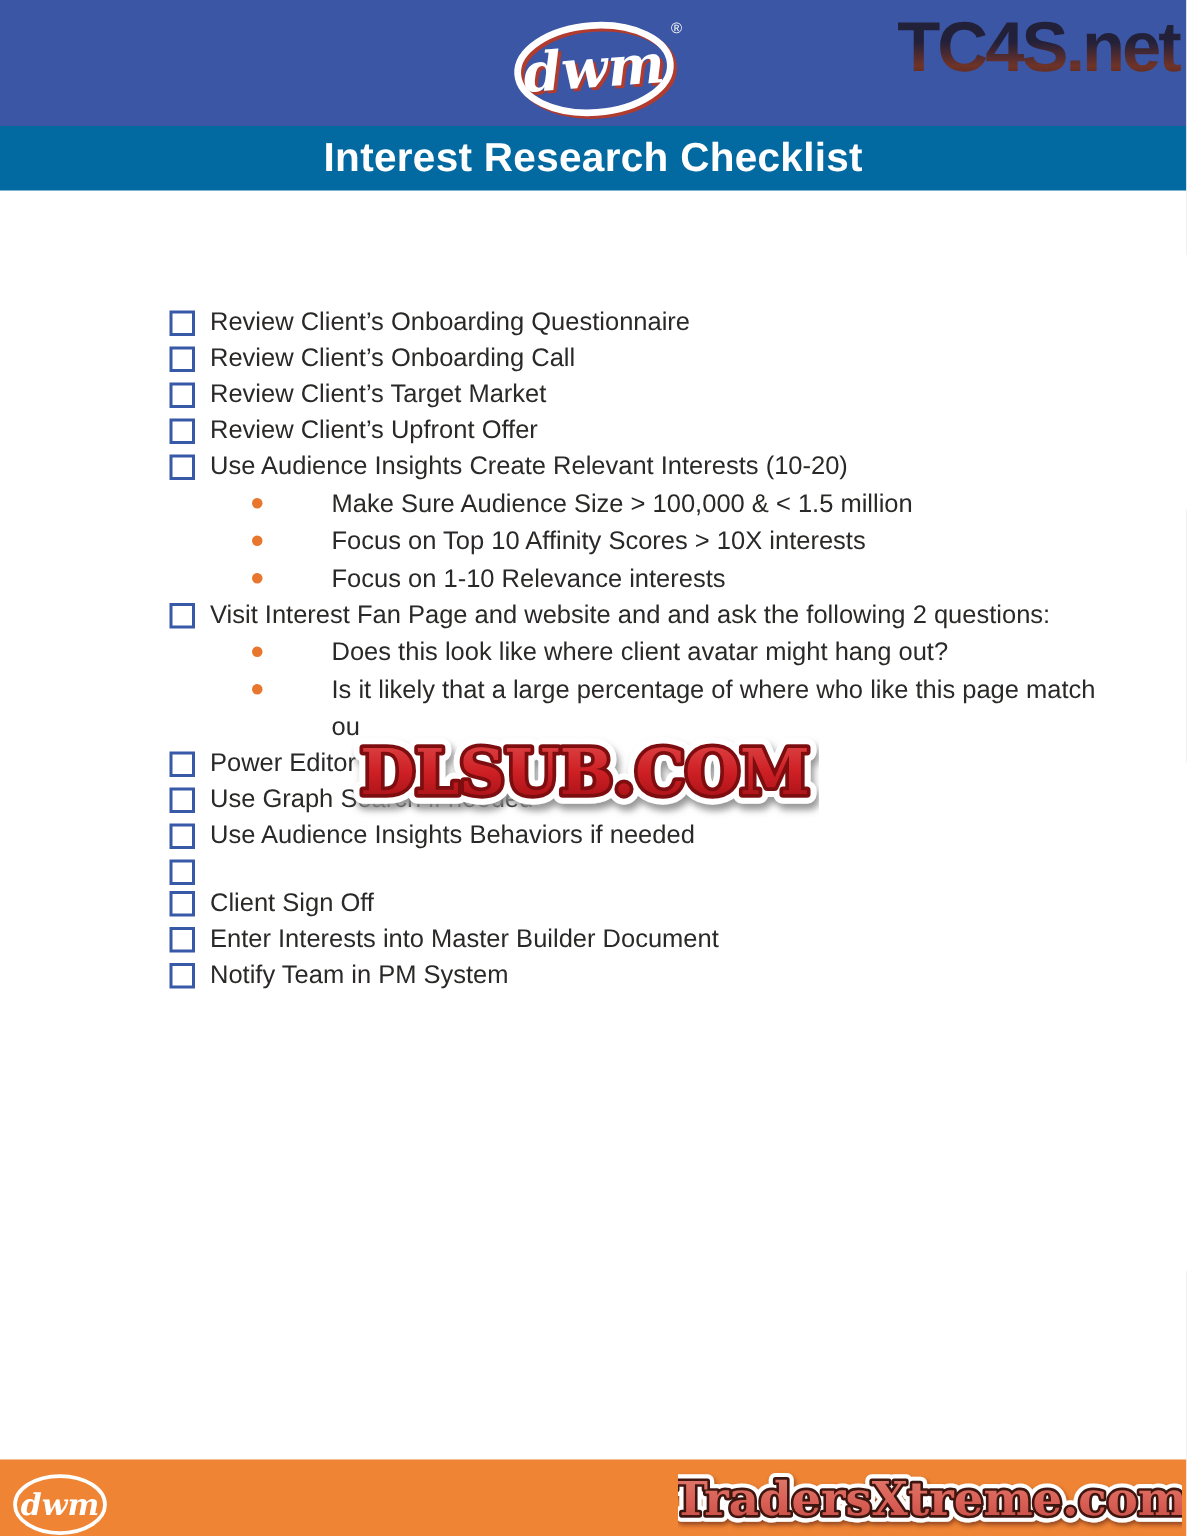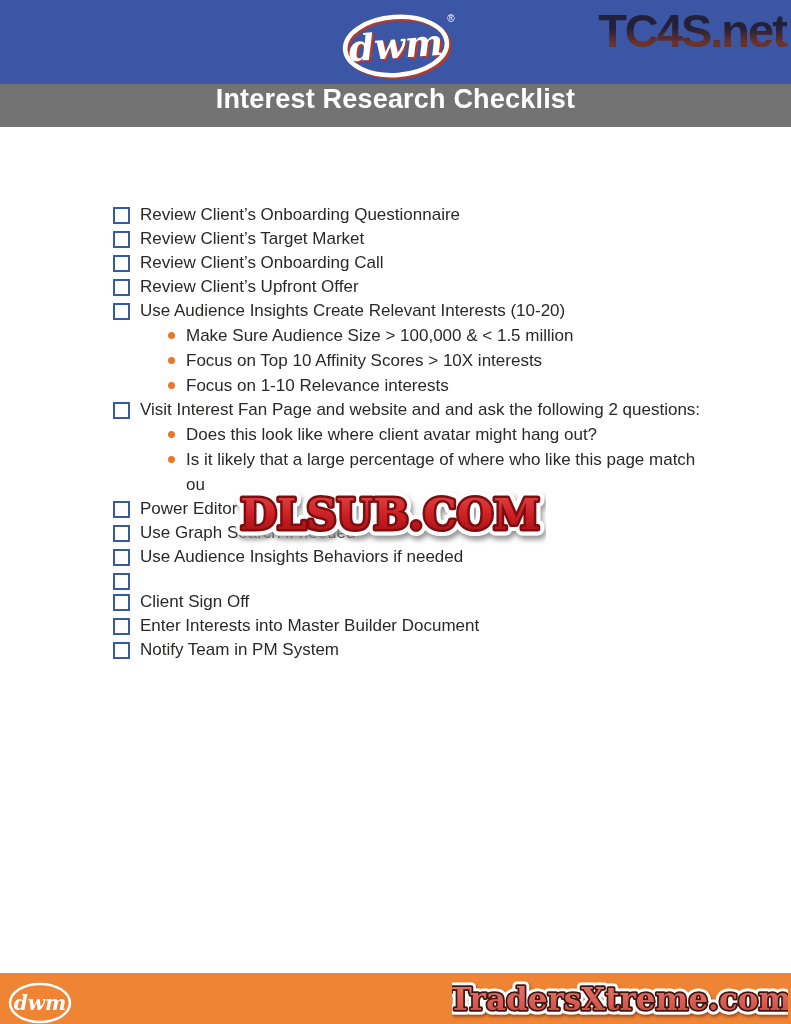--- a/index.html
+++ b/index.html
@@ -20,22 +20,22 @@
   }
   .dwm-logo-header{
     position:absolute;left:50%;top:6px;transform:translateX(-50%);
   }
   .tc4s-wm{
     position:absolute;right:0;top:3px;
   }
   
   .title-banner{
     height:43px;
-    background:#737373;
-    display:flex;justify-content:center;
+    background:#0369a1;
+    display:flex;align-items:center;justify-content:center;
   }
   .title-banner h1{
     margin:0;
     font-size:27px;
     font-weight:bold;
     color:#ffffff;
     letter-spacing:.2px;
   }
   
   .body-area{
@@ -52,20 +52,21 @@
     border:2px solid #3858a8;
     background:#ffffff;
     margin:4px 10px 0 0;
   }
   .check-label{max-width:575px;}
   .sub-row{
     display:flex;
     line-height:25px;
     font-size:17px;
     margin-left:55px;
+    gap:35px;
   }
   .bullet{
     flex:none;
     width:7px;height:7px;
     border-radius:50%;
     background:#e8762c;
     margin:9px 11px 0 0;
   }
   .sub-label{max-width:515px;}
   
@@ -121,25 +122,25 @@
   </div>
 
   <main class="body-area">
 
     <div class="check-row">
       <span class="checkbox"></span>
       <span class="check-label">Review Client’s Onboarding Questionnaire</span>
     </div>
     <div class="check-row">
       <span class="checkbox"></span>
+      <span class="check-label">Review Client’s Onboarding Call</span>
+    </div>
+    <div class="check-row">
+      <span class="checkbox"></span>
       <span class="check-label">Review Client’s Target Market</span>
-    </div>
-    <div class="check-row">
-      <span class="checkbox"></span>
-      <span class="check-label">Review Client’s Onboarding Call</span>
     </div>
     <div class="check-row">
       <span class="checkbox"></span>
       <span class="check-label">Review Client’s Upfront Offer</span>
     </div>
 
     <div class="check-row">
       <span class="checkbox"></span>
       <span class="check-label">Use Audience Insights Create Relevant Interests (10-20)</span>
     </div>

